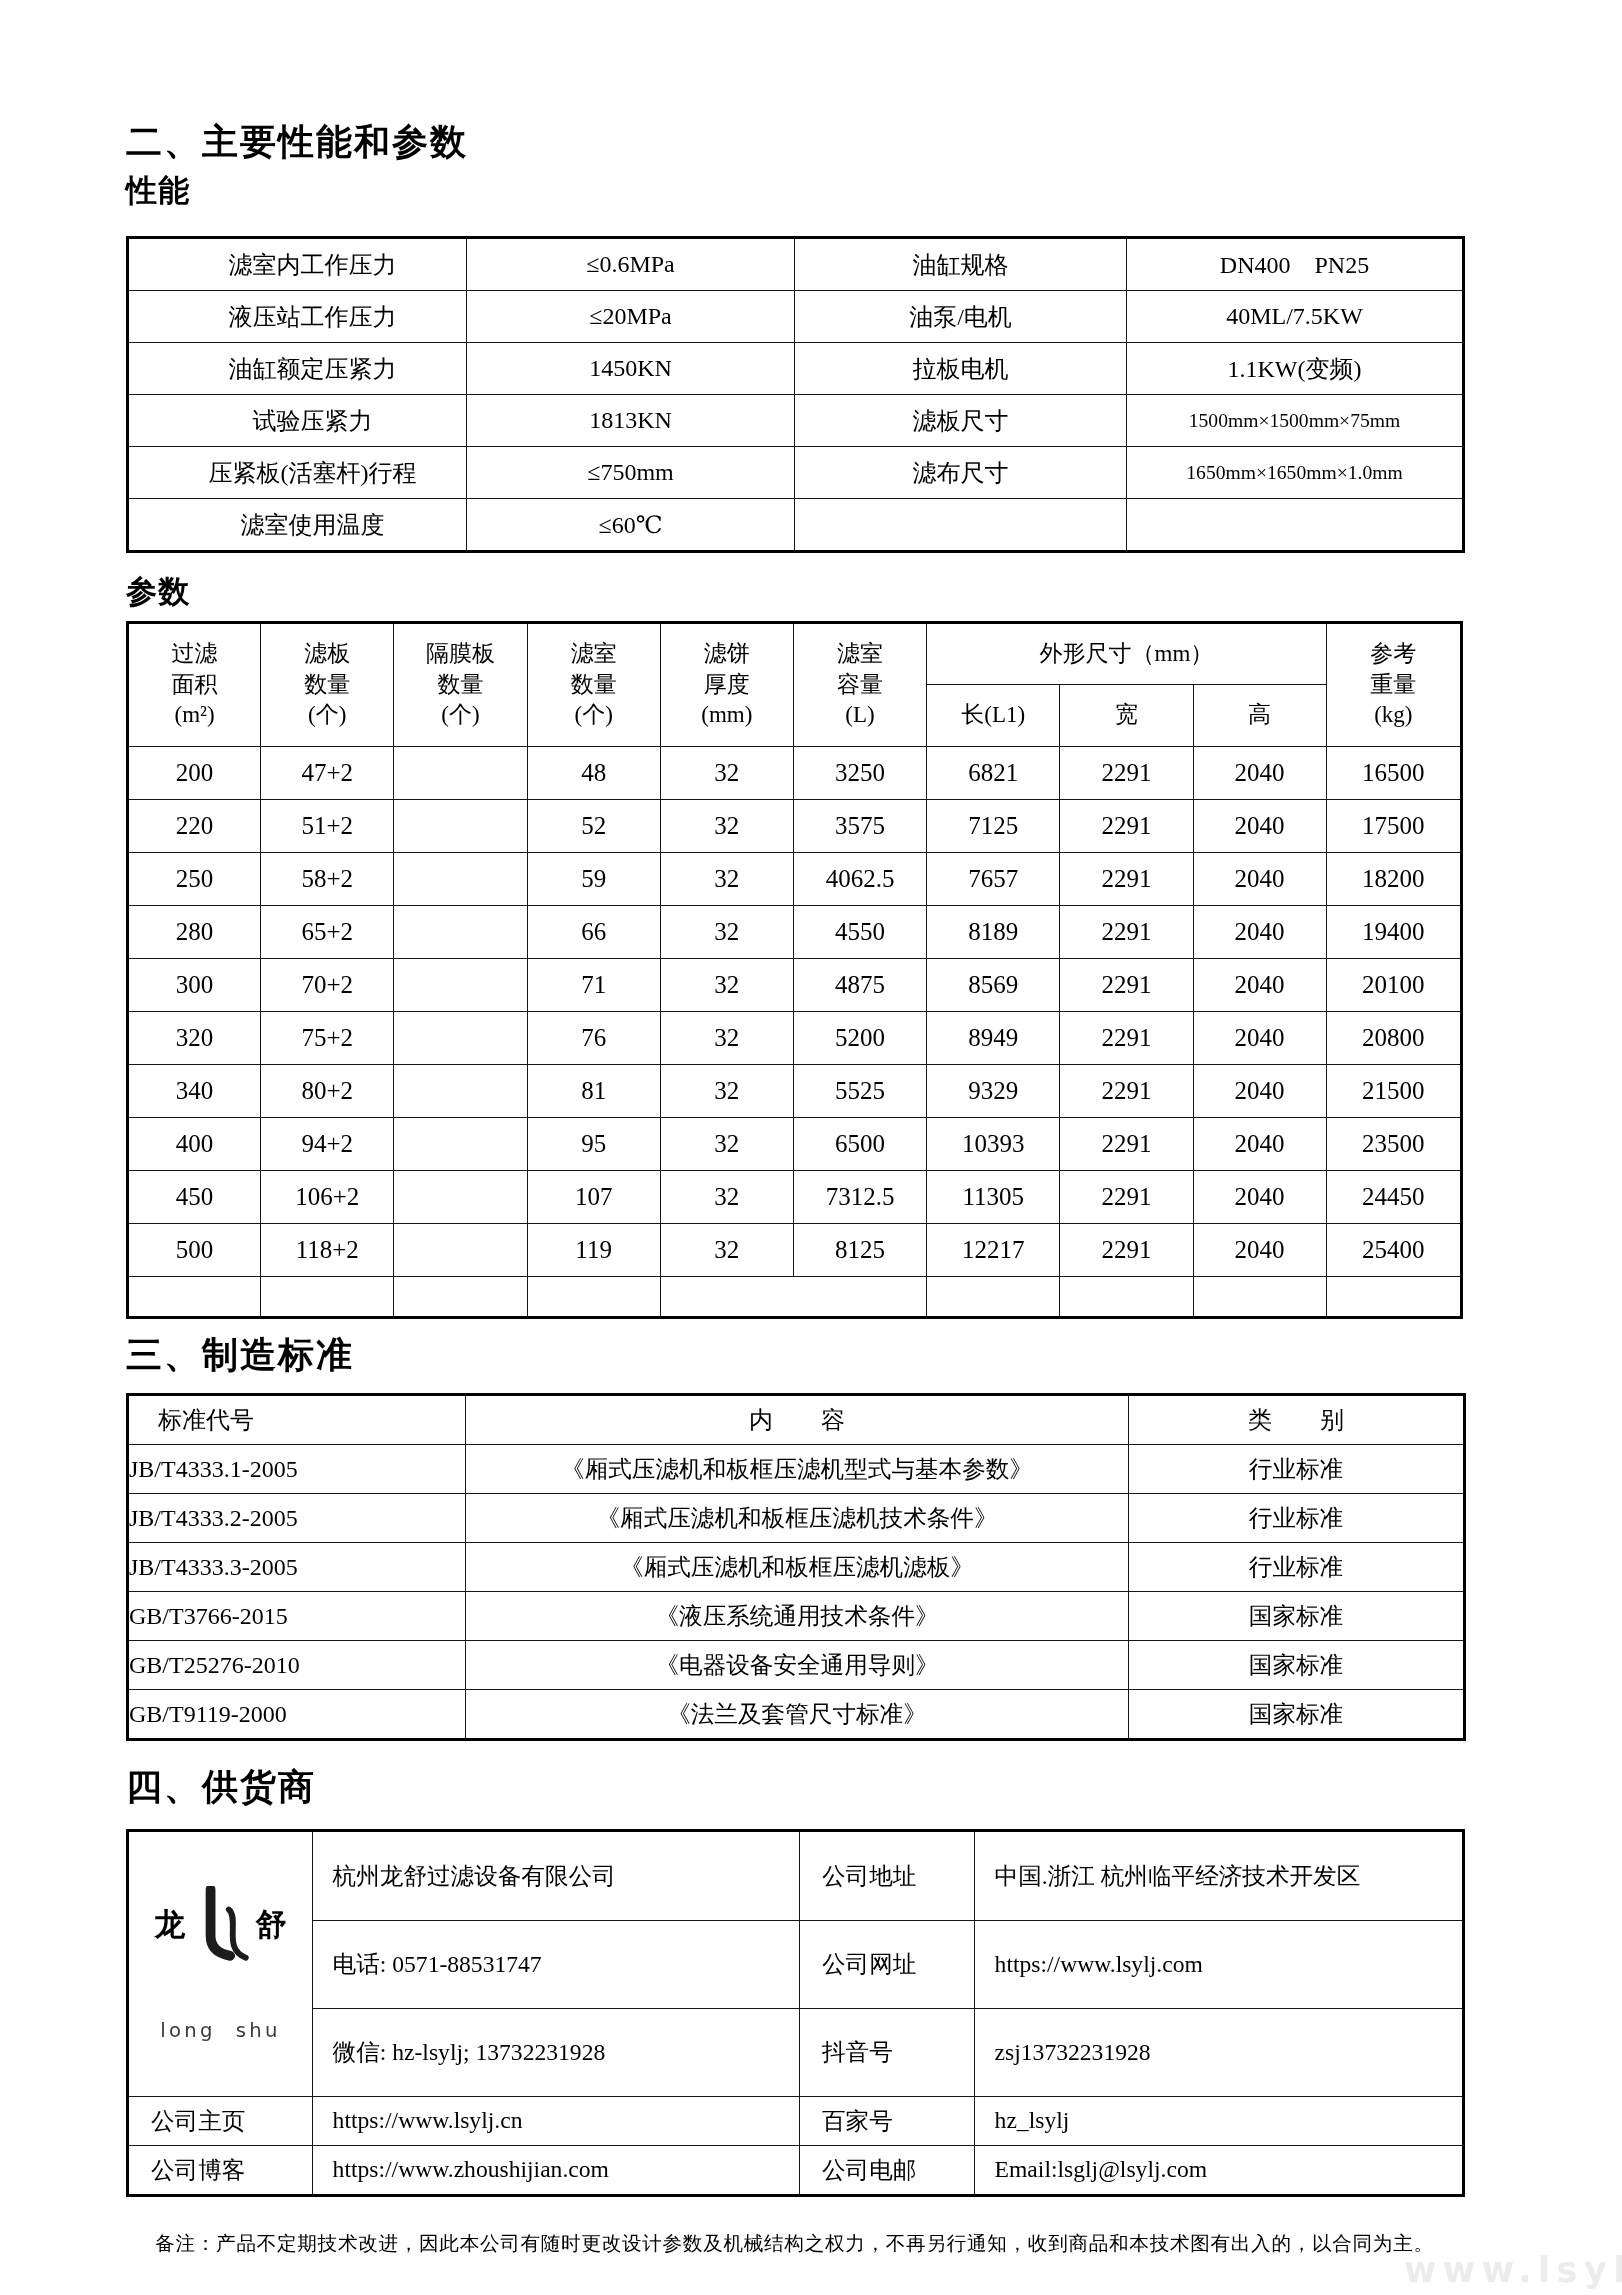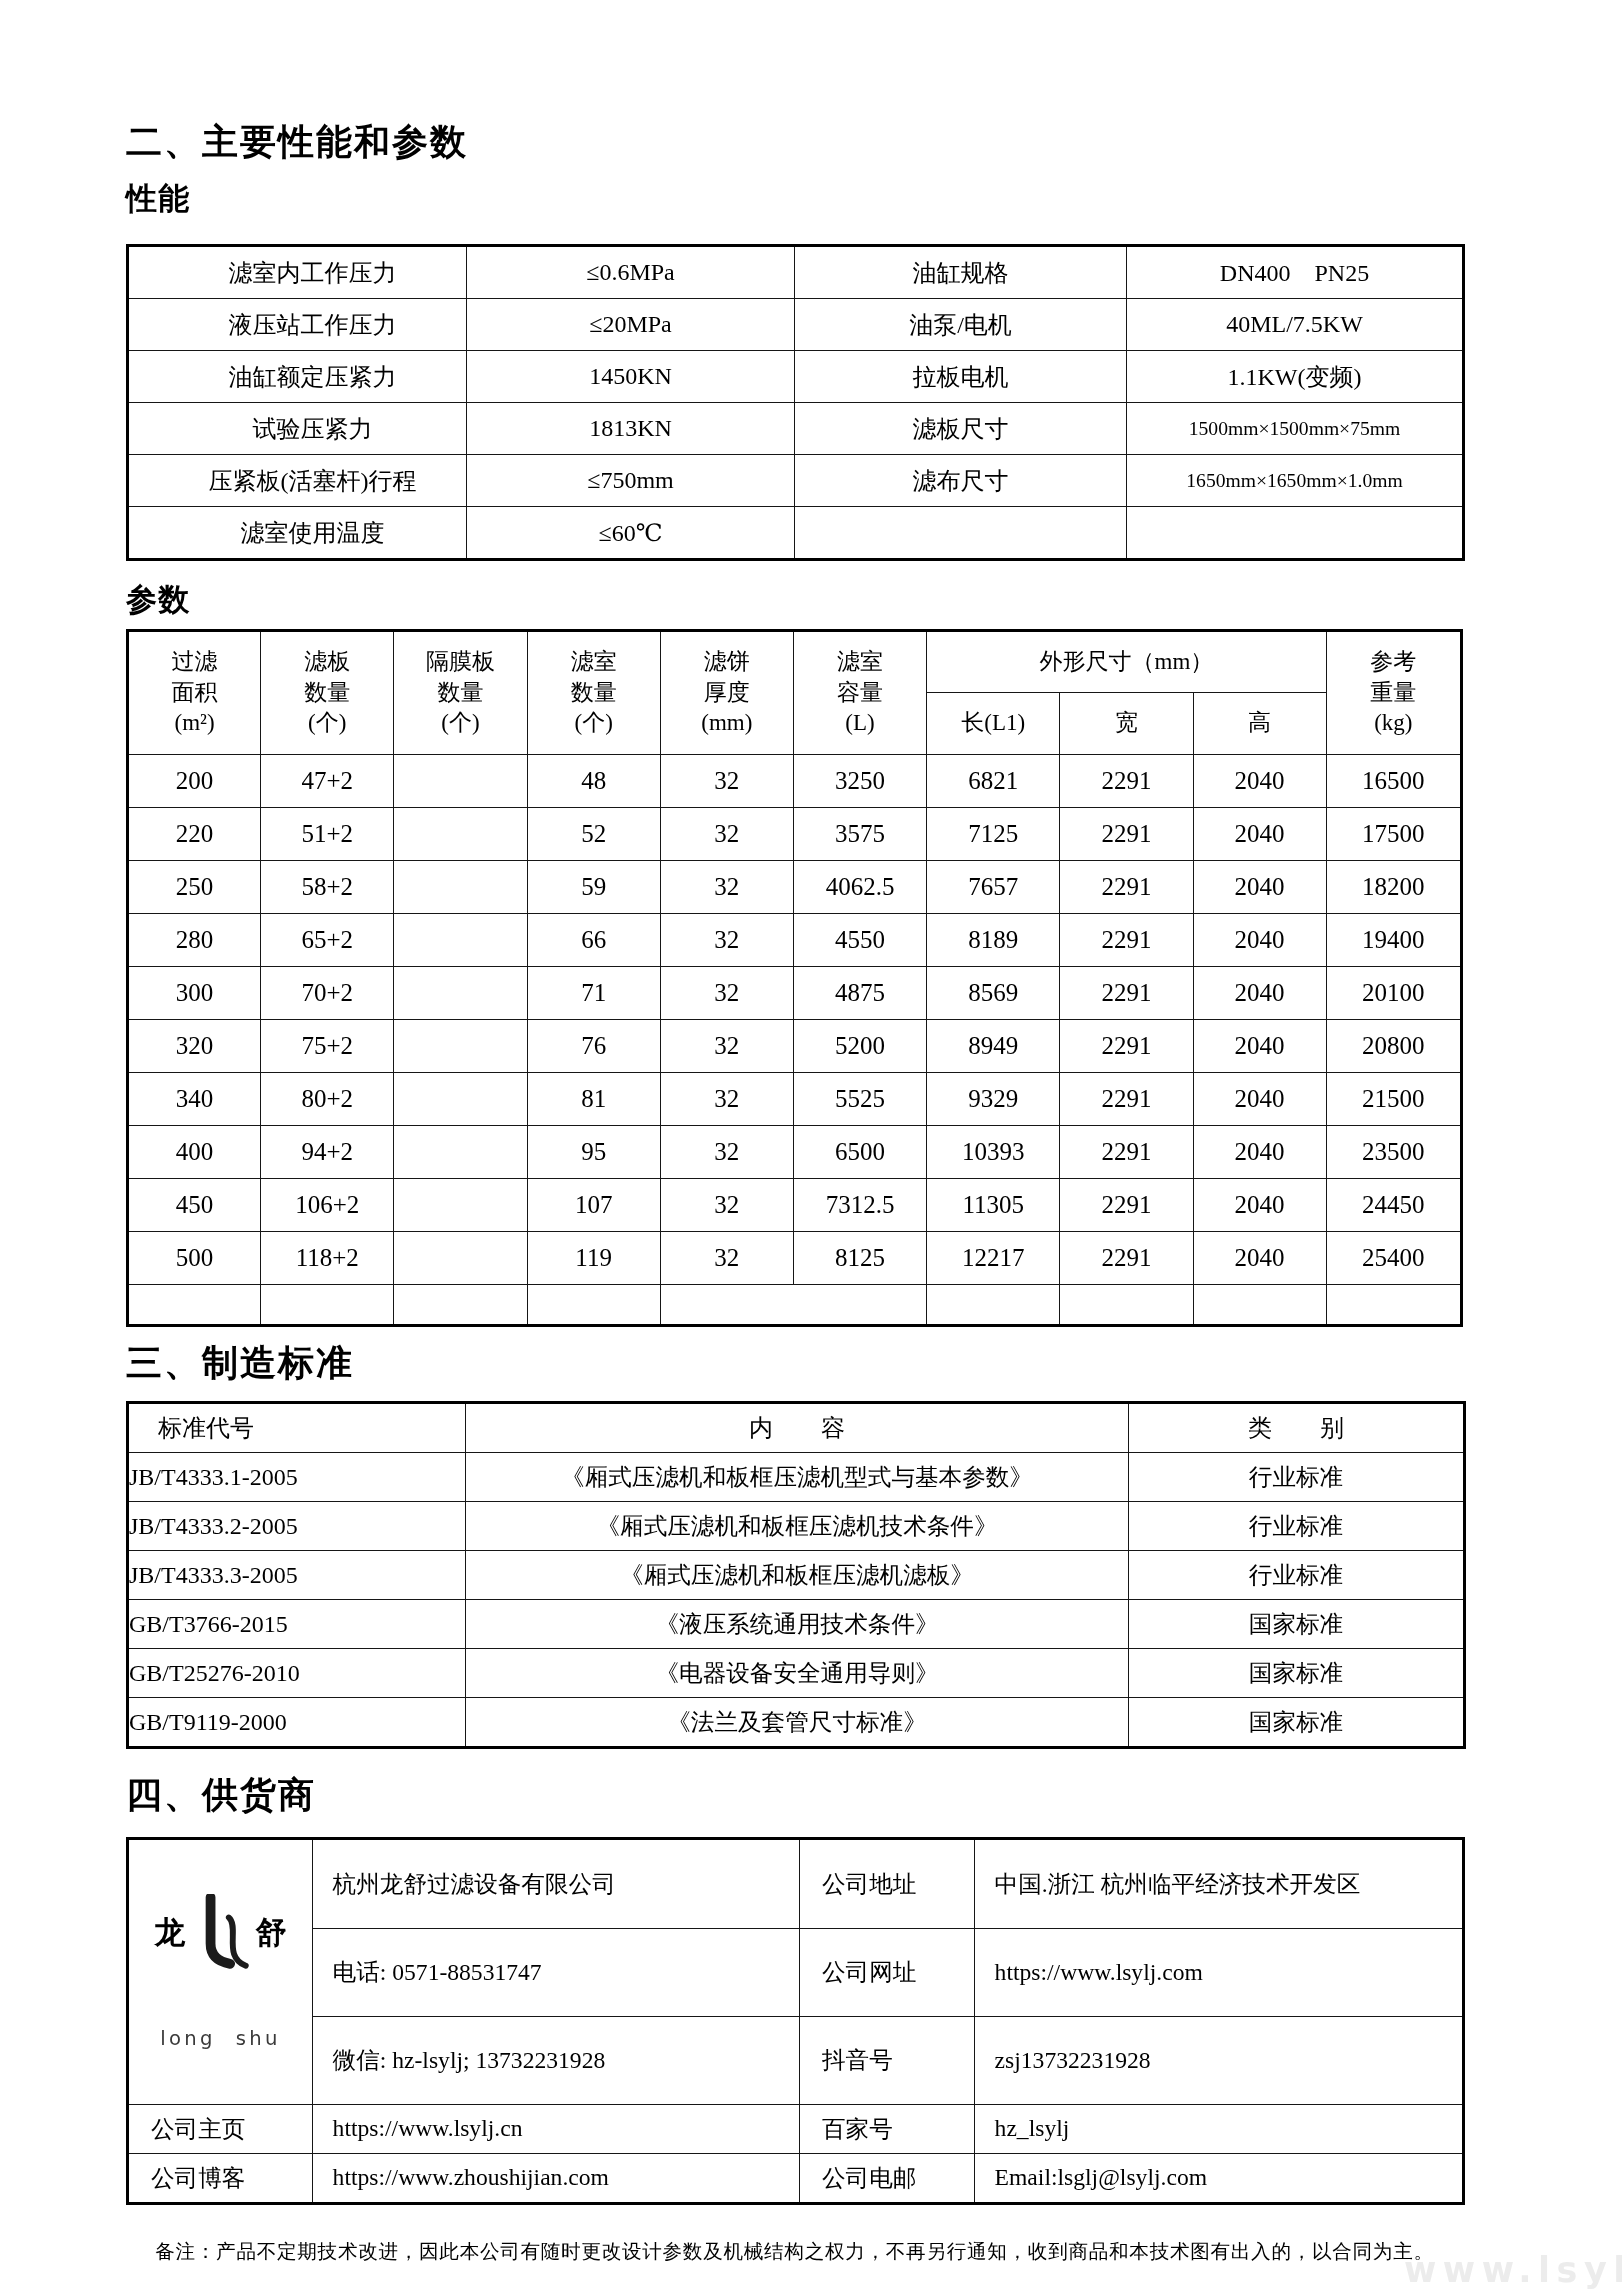--- a/index.html
+++ b/index.html
@@ -6,21 +6,21 @@
   .page{
     position:relative;width:1622px;height:2295px;background:#ffffff;
     overflow:hidden;color:#000;
     font-family:"Liberation Serif","DejaVu Serif",serif;
   }
   .content{position:absolute;left:126px;top:0;width:1337px;}
 
   .h1{font-size:36px;line-height:37px;font-weight:bold;letter-spacing:2px;}
   .h2{font-size:31px;line-height:31px;font-weight:bold;letter-spacing:1.3px;}
   .t-main{margin-top:124px;}
-  .t-perf{margin-top:22px;}
+  .t-perf{margin-top:14px;}
   .t-param{margin-top:23px;}
   .t-std{margin-top:18px;}
   .t-sup{margin-top:27.5px;}
 
   table{border-collapse:collapse;table-layout:fixed;width:1337px;border:3.9px solid #000;}
   td,th{border:1.3px solid #161616;padding:0;overflow:hidden;font-weight:normal;}
 
   
   #perf-table{margin-top:30px;}
   #perf-table td{height:51px;font-size:24px;}

